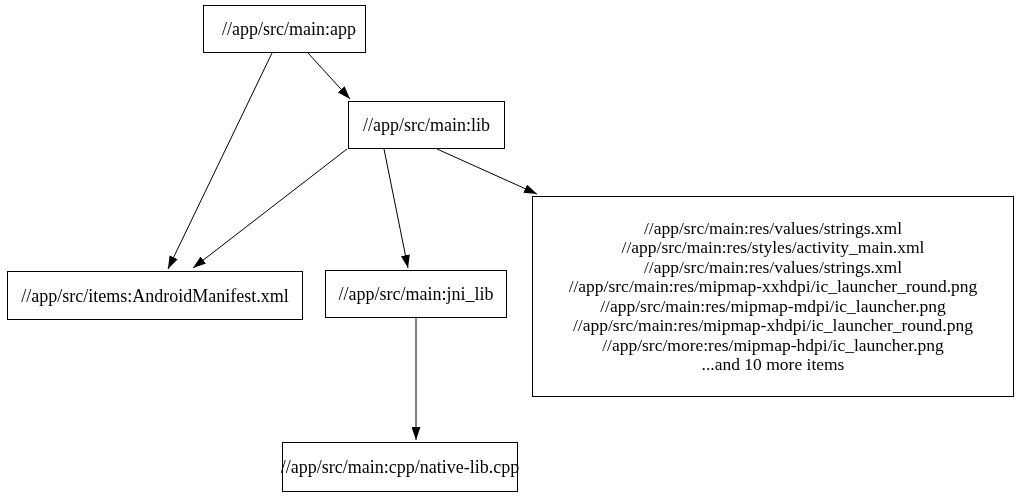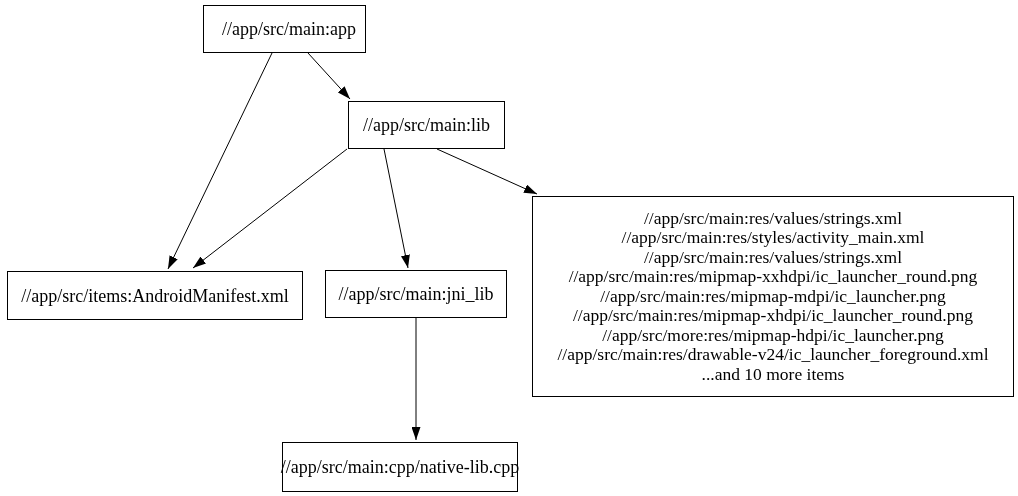--- a/index.html
+++ b/index.html
@@ -77,19 +77,18 @@
 </div>
 
 <div id="node-resources" class="node">
   <div class="res-line">//app/src/main:res/values/strings.xml</div>
   <div class="res-line">//app/src/main:res/styles/activity_main.xml</div>
   <div class="res-line">//app/src/main:res/values/strings.xml</div>
   <div class="res-line">//app/src/main:res/mipmap-xxhdpi/ic_launcher_round.png</div>
   <div class="res-line">//app/src/main:res/mipmap-mdpi/ic_launcher.png</div>
   <div class="res-line">//app/src/main:res/mipmap-xhdpi/ic_launcher_round.png</div>
   <div class="res-line">//app/src/more:res/mipmap-hdpi/ic_launcher.png</div>
-  <div class="res-line">//app/src/main:res/drawable-v24/ic_launcher_foreground.xml</div>
   <div class="res-line">...and 10 more items</div>
 </div>
 
 <div id="node-native" class="node">
   <span>//app/src/main:cpp/native-lib.cpp</span>
 </div>
 
 </body></html>

